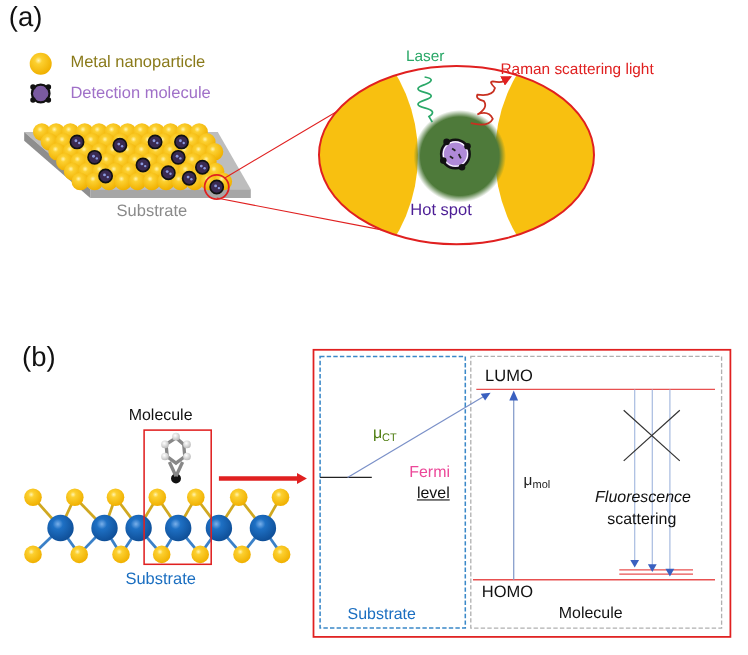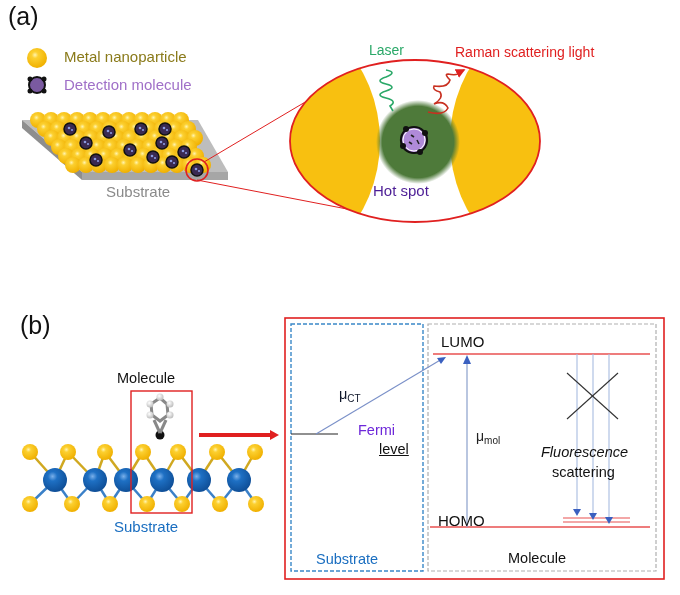--- a/index.html
+++ b/index.html
@@ -321,29 +321,29 @@
   <g>
     <line x1="567" y1="373" x2="618" y2="419" stroke="#333" stroke-width="1.1"></line>
     <line x1="618" y1="373" x2="567" y2="419" stroke="#333" stroke-width="1.1"></line>
   </g>
 </svg>
 
 <div class="abs t16" style="left: 64px; top: 48px; color: rgb(138, 122, 26);">Metal nanoparticle</div>
 <div class="abs t16" style="left: 64px; top: 76px; color: rgb(160, 112, 200);">Detection molecule</div>
 <div class="abs" style="left:106px; top:183px; font-size:15px; color:#8a8a8a;">Substrate</div>
 <div class="abs" style="left:349px; top:42px; font-size:14px; color:#2aa868;margin-left:20px;">Laser</div>
-<div class="abs" style="left:455px; top:44px; font-size:14px; color:#e02020;">Raman scattering light</div>
+<div class="abs" style="left:455px; top:54px; font-size:14px; color:#e02020;">Raman scattering light</div>
 <div class="abs" style="left:373px; top:182px; font-size:15px; color:#4c1d95;">Hot spot</div>
 
 <div class="abs panel-label" style="left:20px; top:311px;">(b)</div>
 <div class="abs" style="left:117px; top:370px; font-size:14.5px; color:#111;">Molecule</div>
 <div class="abs" style="left:114px; top:518px; font-size:15px; color:#1a6ec0;">Substrate</div>
 
-<div class="abs" style="left:339px; top:386px; font-size:14.5px; color:#0f172a;text-align:center;"><span>μ</span><sub class="s">CT</sub></div>
-<div class="abs" style="left:358px; top:422px; font-size:14.5px; color:#6d28d9;">Fermi</div>
+<div class="abs" style="left:339px; top:386px; font-size:14.5px; color:#4d7c0f;text-align:center;"><span>μ</span><sub class="s">CT</sub></div>
+<div class="abs" style="left:372px; top:422px; font-size:14.5px; color:#ec4899;">Fermi</div>
 <div class="abs" style="left:379px; top:441px; font-size:14.5px; color:#111;text-decoration:underline;">level</div>
 <div class="abs" style="left:441px; top:333px; font-size:15px; color:#111;">LUMO</div>
-<div class="abs" style="left:438px; top:512px; font-size:15px; color:#111;">HOMO</div>
+<div class="abs" style="left:438px; top:530px; font-size:15px; color:#111;">HOMO</div>
 <div class="abs" style="left:476px; top:428px; font-size:14px; color:#222;"><span>μ</span><sub class="s">mol</sub></div>
 <div class="abs" style="left:541px; top:444px; font-size:14.5px; color:#111;font-style:italic;">Fluorescence</div>
 <div class="abs" style="left:552px; top:464px; font-size:14.5px; color:#111;">scattering</div>
 <div class="abs" style="left:316px; top:551px; font-size:14.5px; color:#1a6ec0;">Substrate</div>
 <div class="abs" style="left:508px; top:550px; font-size:14.5px; color:#111;">Molecule</div>
 
 </body></html>

